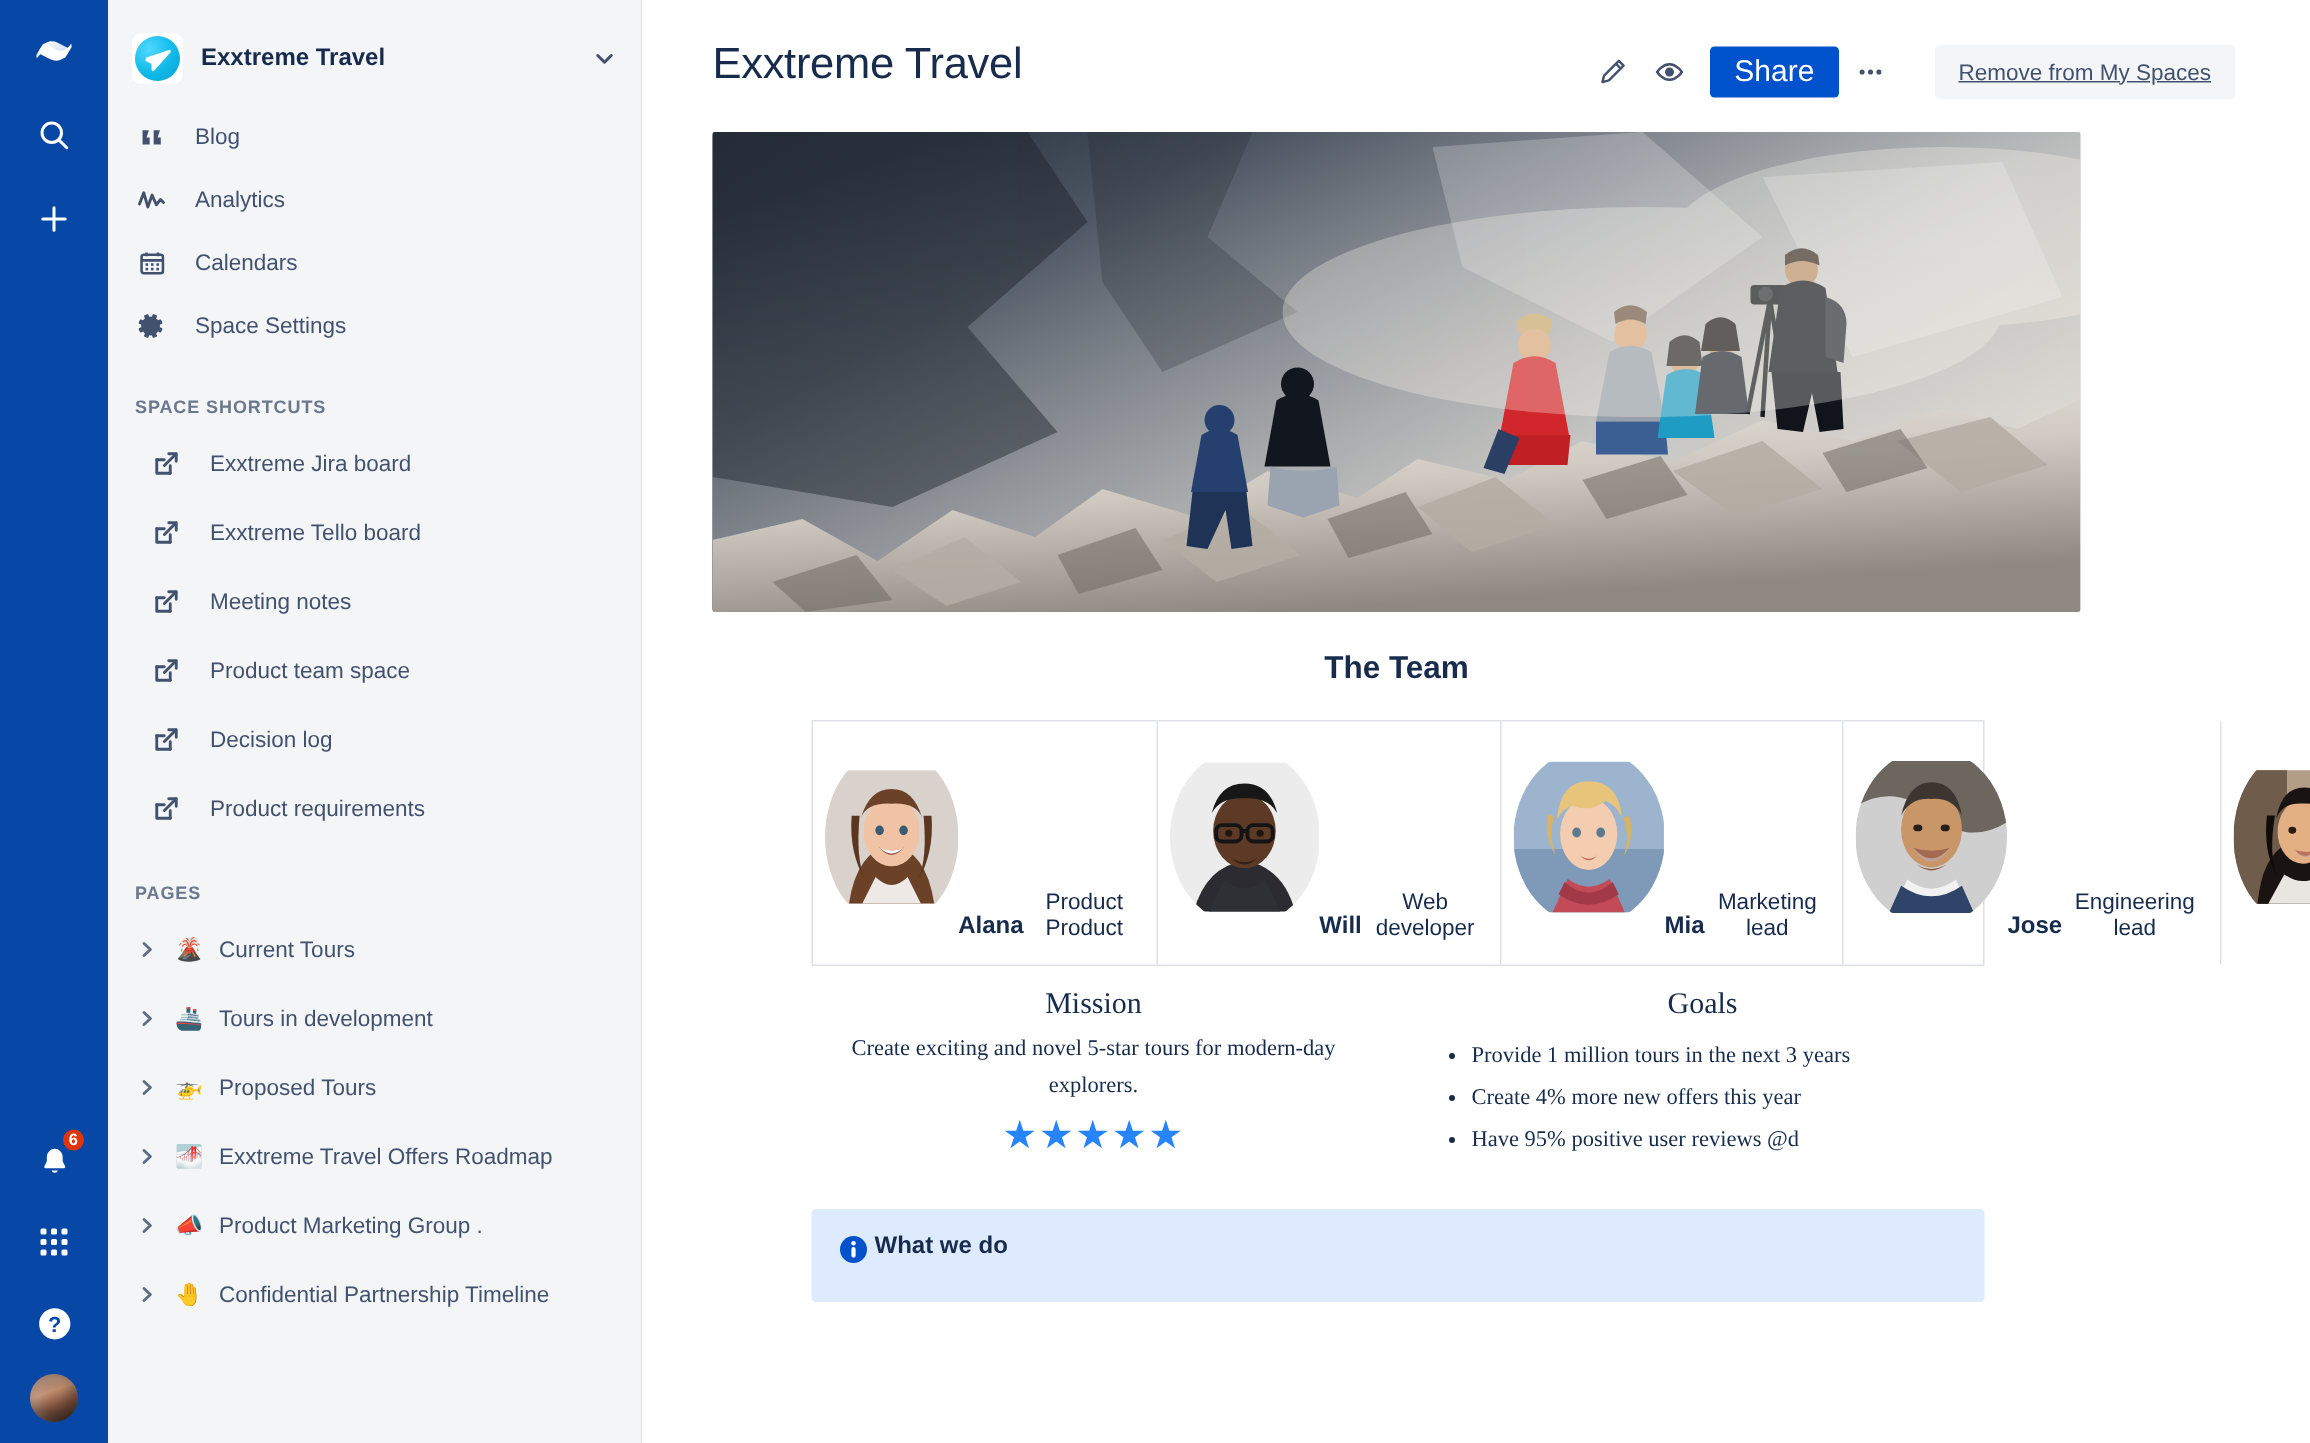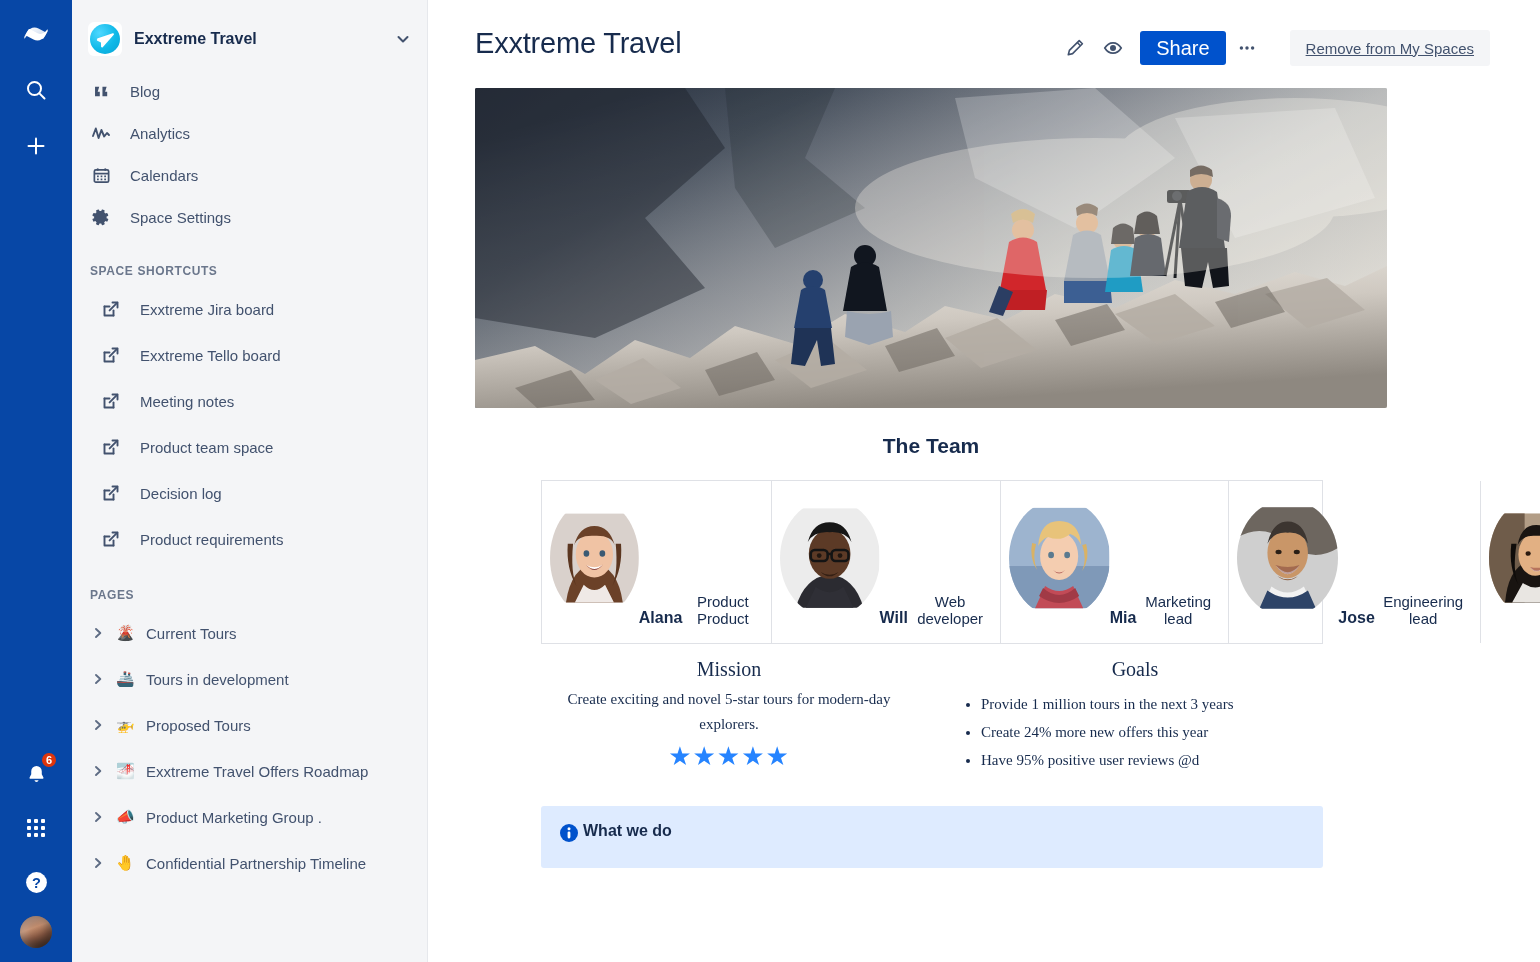--- a/index.html
+++ b/index.html
@@ -725,21 +725,21 @@
       <div class="two-col">
         <div>
           <div class="col-head">Mission</div>
           <div class="mission-text">Create exciting and novel 5-star tours for modern-day explorers.</div>
           <div class="stars">★★★★★</div>
         </div>
         <div>
           <div class="col-head">Goals</div>
           <ul class="goals-list">
             <li>Provide 1 million tours in the next 3 years</li>
-            <li>Create 24% more new offers this year</li>
+            <li>Create 4% more new offers this year</li>
             <li>Have 95% positive user reviews @d</li>
           </ul>
         </div>
       </div>
 
       <div class="panel-info">
         <span class="i-ico">
           <svg width="20" height="20" viewBox="0 0 20 20" aria-hidden="true">
             <circle cx="10" cy="10" r="9" fill="#0052CC"></circle>
             <circle cx="10" cy="5.8" r="1.5" fill="#ffffff"></circle>

